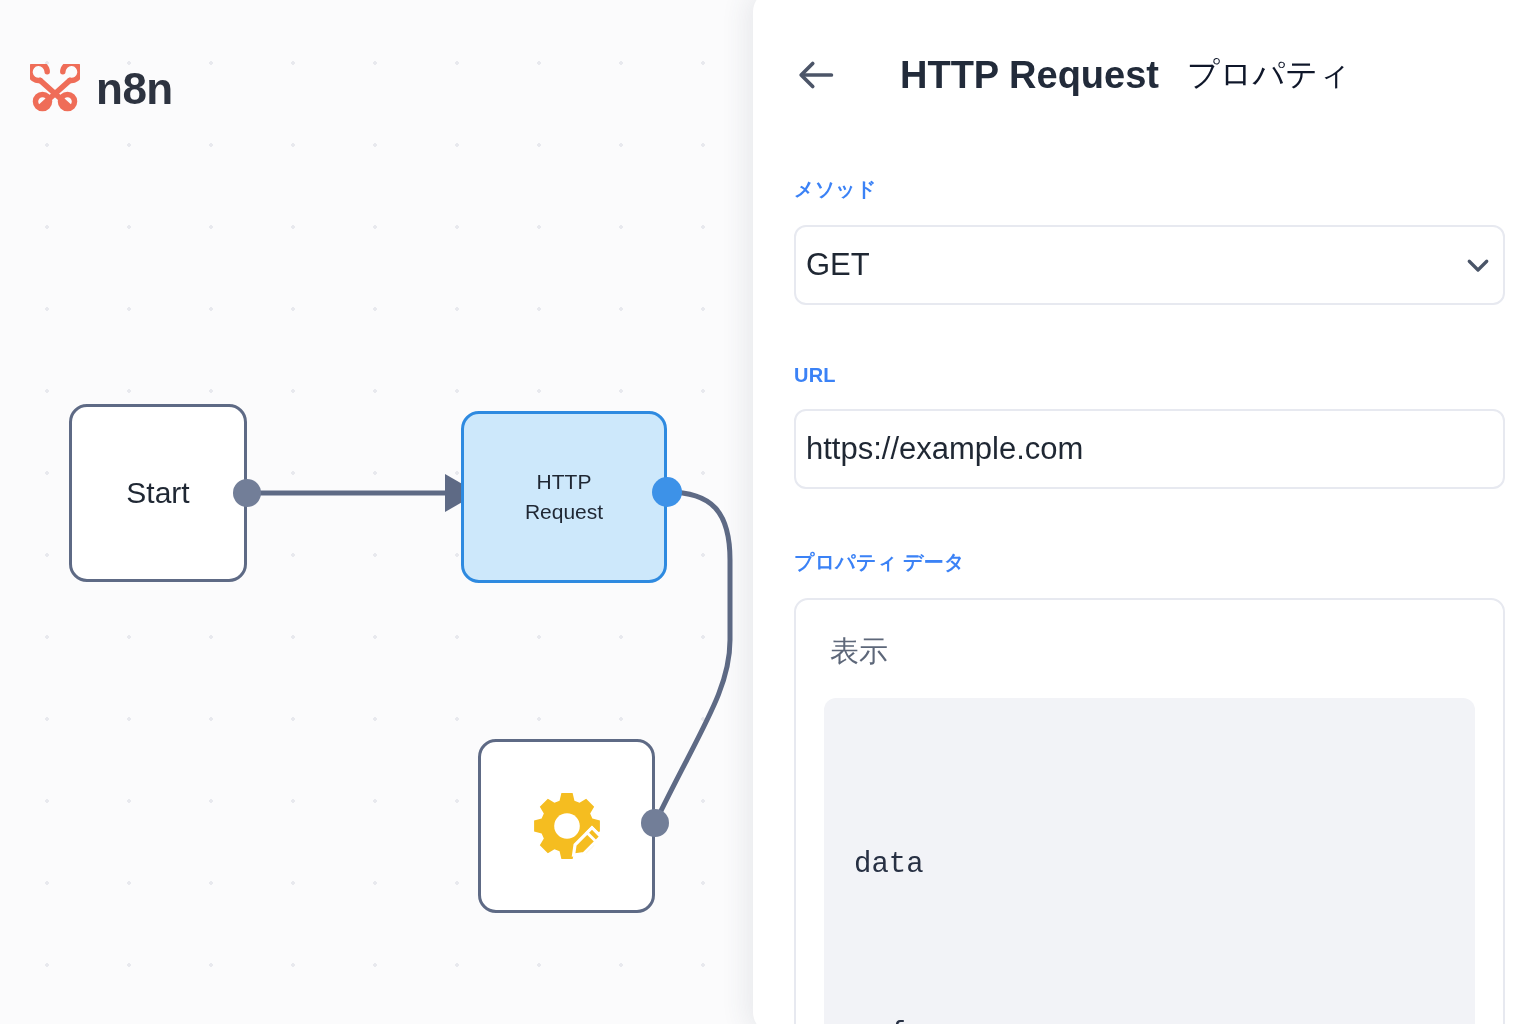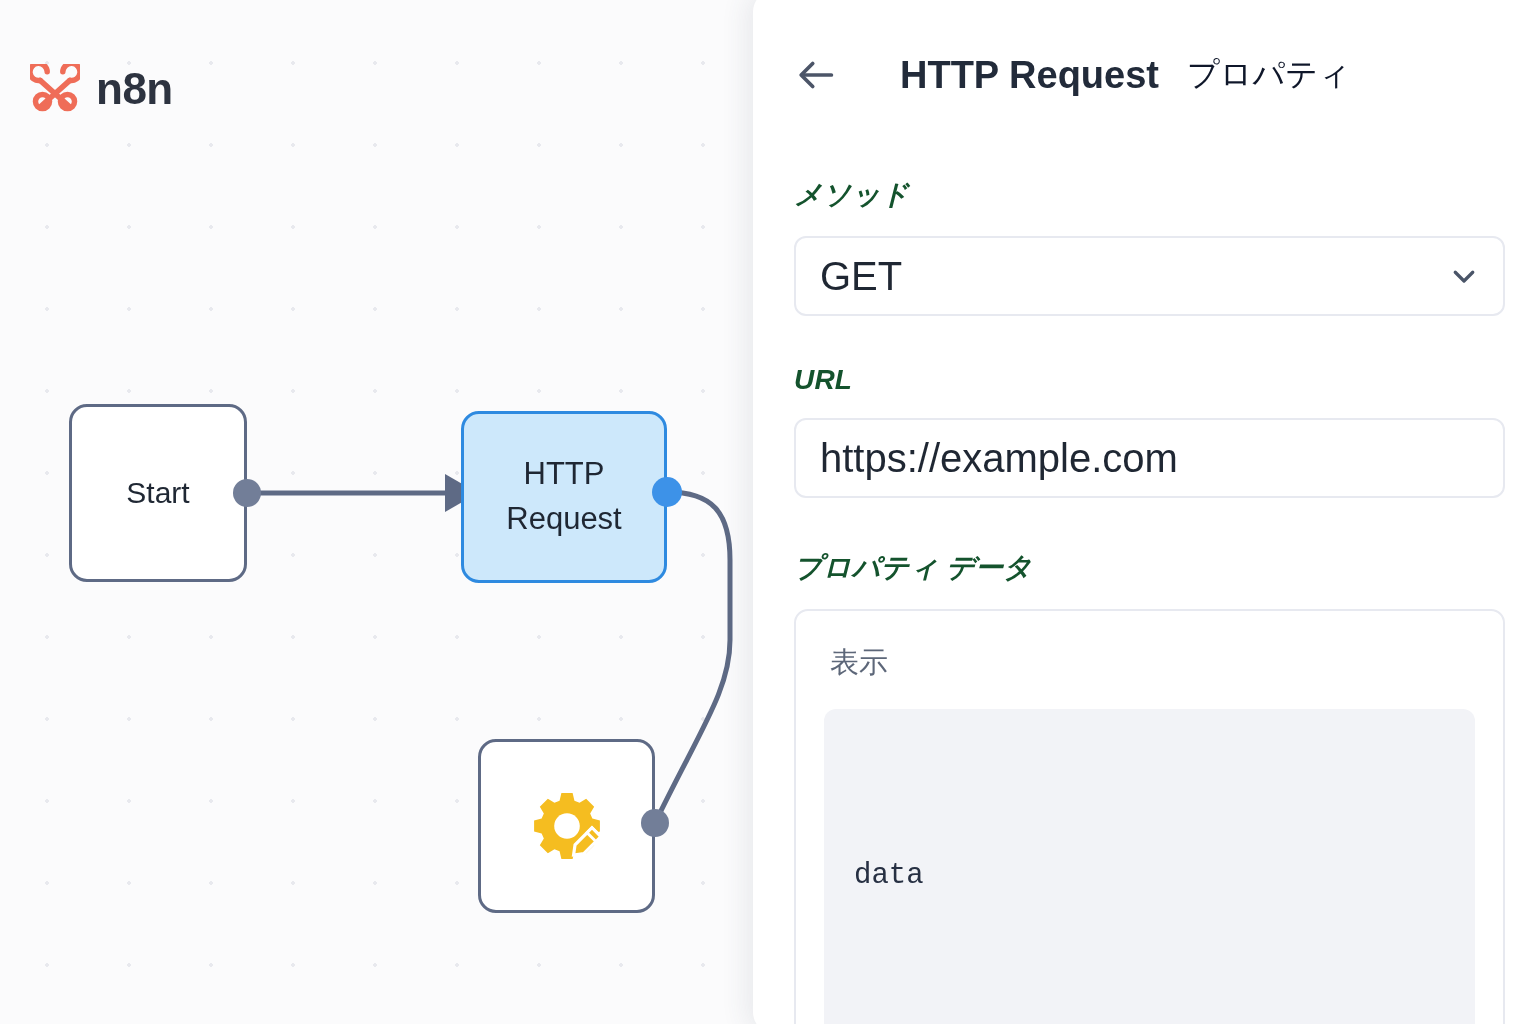--- a/index.html
+++ b/index.html
@@ -85,21 +85,21 @@
     width: 177px; height: 174px;
     background: #ffffff;
     border: 3px solid #5e6a85;
   }
   .node-label {
     font-size: 30px;
     color: #1f2733;
     line-height: 1.45;
     font-weight: 400;
   }
-  .node-label-http { font-size: 31px; }
+  .node-label-http { font-size: 21px; }
 
   .port {
     position: absolute;
     border-radius: 50%;
   }
   .port-gray {
     width: 28px; height: 28px;
     background: #727e98;
   }
   .port-blue {
@@ -154,38 +154,37 @@
     margin-left: 28px;
     white-space: nowrap;
   }
 
   .field {
     position: absolute;
     left: 41px;
     width: 711px;
   }
   .field-label {
-    font-size: 28px;
+    font-size: 20px;
     font-weight: 700;
-    color: #14532d;
+    color: #3b82f6;
     margin-bottom: 22px;
     letter-spacing: 0.2px;
-    font-style: italic;
   }
   .control {
     box-sizing: border-box;
     width: 100%;
     height: 80px;
     background: #ffffff;
     border: 2px solid #e7e9f0;
     border-radius: 12px;
     display: flex;
     align-items: center;
-    padding: 0 24px;
-    font-size: 40px;
+    padding: 0 10px;
+    font-size: 31px;
     color: #1f2733;
   }
   .control .value { flex: 1 1 auto; }
   .chevron { width: 30px; height: 30px; flex: 0 0 auto; display:block; }
 
   .field-method { top: 186px; }
   .field-url    { top: 374px; }
   .field-resp   { top: 559px; }
 
   .resp-box {

